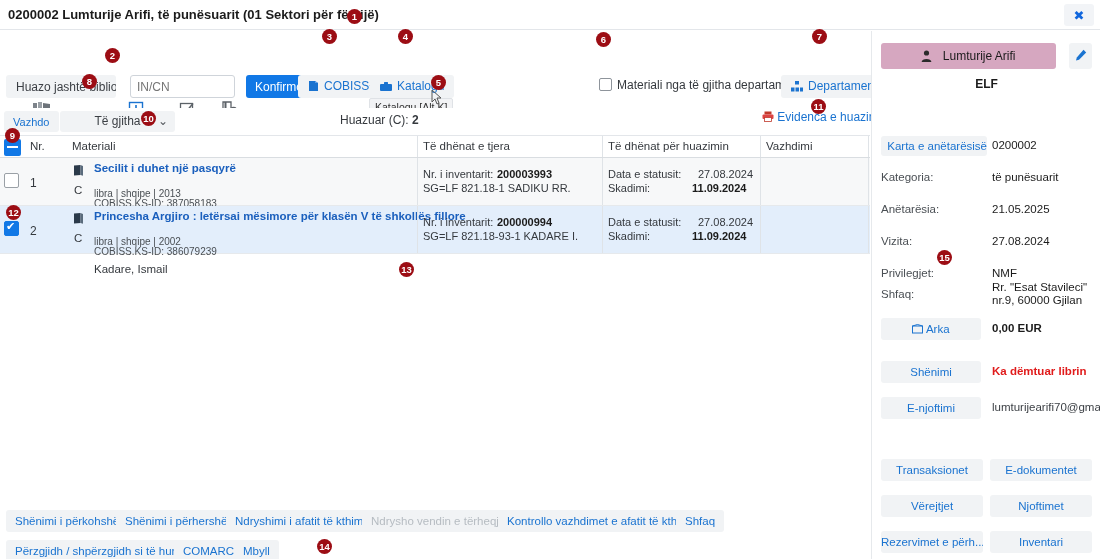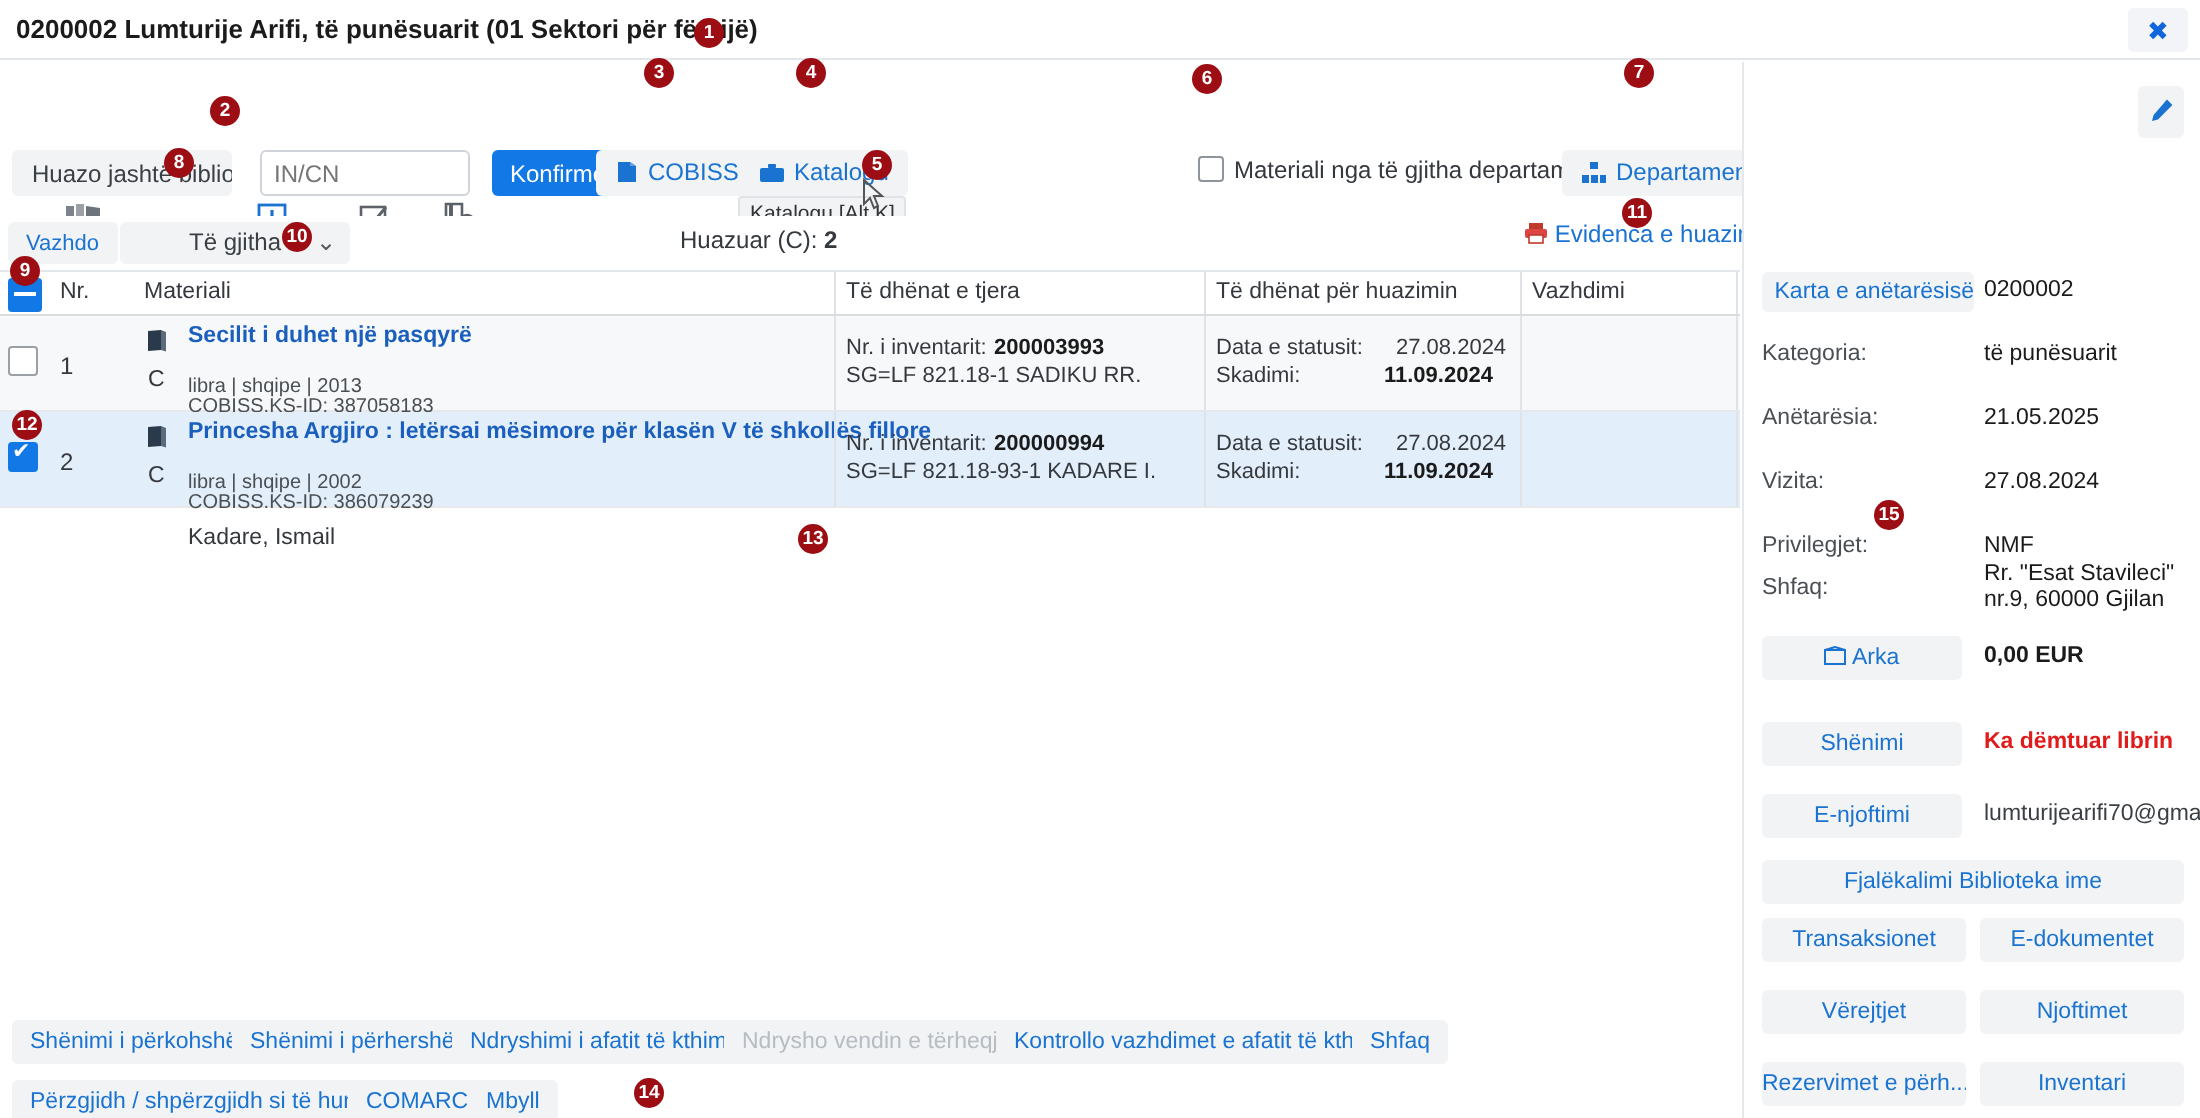--- a/index.html
+++ b/index.html
@@ -399,26 +399,36 @@
     <button class="bbtn" style="left:226px;top:10px">Ndryshimi i afatit të kthimit</button>
     <button class="bbtn dis" style="left:362px;top:10px">Ndrysho vendin e tërheqjes</button>
     <button class="bbtn" style="left:498px;top:10px">Kontrollo vazhdimet e afatit të kthimit</button>
     <button class="bbtn" style="left:676px;top:10px">Shfaq</button>
     <button class="bbtn" style="left:6px;top:40px">Përzgjidh / shpërzgjidh si të humbur</button>
     <button class="bbtn" style="left:174px;top:40px">COMARC</button>
     <button class="bbtn" style="left:234px;top:40px">Mbyll</button>
   </div>
 
   <div class="rpanel">
+    <button class="memberbtn">
+      <span style="margin-right:7px;">
+        <svg width="11" height="12" viewBox="0 0 11 12" style="vertical-align:-2px">
+            <circle cx="5.5" cy="3" r="2.6" fill="#2b2b2b"></circle>
+            <path d="M0.6 12 C0.6 8 10.4 8 10.4 12 Z" fill="#2b2b2b"></path>
+          </svg>
+      </span>
+      <span>Lumturije Arifi</span>
+    </button>
     <button class="editbtn">
       <svg width="12" height="12" viewBox="0 0 12 12">
           <path d="M8.5 0.8 L11.2 3.5 L4 10.7 L1 11.5 L1.8 8.5 Z" fill="#1a73d0"></path>
         </svg>
     </button>
 
+    <div class="elf">ELF</div>
 
     <div class="kcard">Karta e anëtarësisë</div>
     <div class="fv" style="top:108px">0200002</div>
 
     <div class="fk" style="top:140px">Kategoria:</div>
     <div class="fv" style="top:140px">të punësuarit</div>
 
     <div class="fk" style="top:172px">Anëtarësia:</div>
     <div class="fv" style="top:172px">21.05.2025</div>
 
@@ -443,21 +453,20 @@
       <span>Arka</span>
     </div>
     <div class="pv" style="top:291px">0,00 EUR</div>
 
     <div class="pbtn" style="left:9px;top:330px;width:100px">Shënimi</div>
     <div class="pv red" style="top:334px">Ka dëmtuar librin</div>
 
     <div class="pbtn" style="left:9px;top:366px;width:100px">E-njoftimi</div>
     <div class="pv norm" style="top:370px">lumturijearifi70@gmai...</div>
 
-    <div class="pbtn" style="left:9px;top:399px;width:211px">Fjalëkalimi Biblioteka ime</div>
 
     <div class="pbtn" style="left:9px;top:428px;width:102px">Transaksionet</div>
     <div class="pbtn" style="left:118px;top:428px;width:102px">E-dokumentet</div>
     <div class="pbtn" style="left:9px;top:464px;width:102px">Vërejtjet</div>
     <div class="pbtn" style="left:118px;top:464px;width:102px">Njoftimet</div>
     <div class="pbtn" style="left:9px;top:500px;width:102px">Rezervimet e përh...</div>
     <div class="pbtn" style="left:118px;top:500px;width:102px">Inventari</div>
 
   </div>
 

